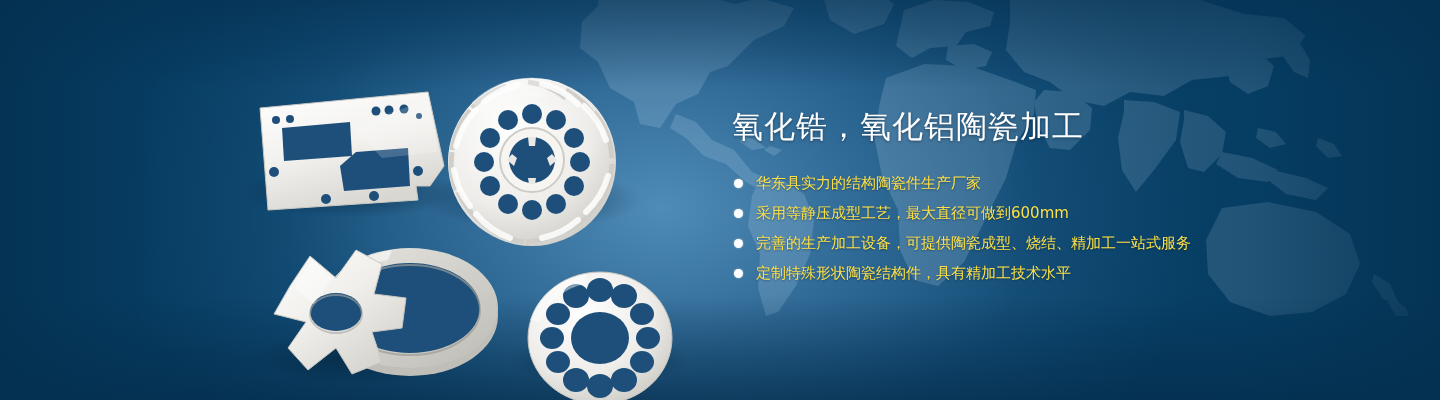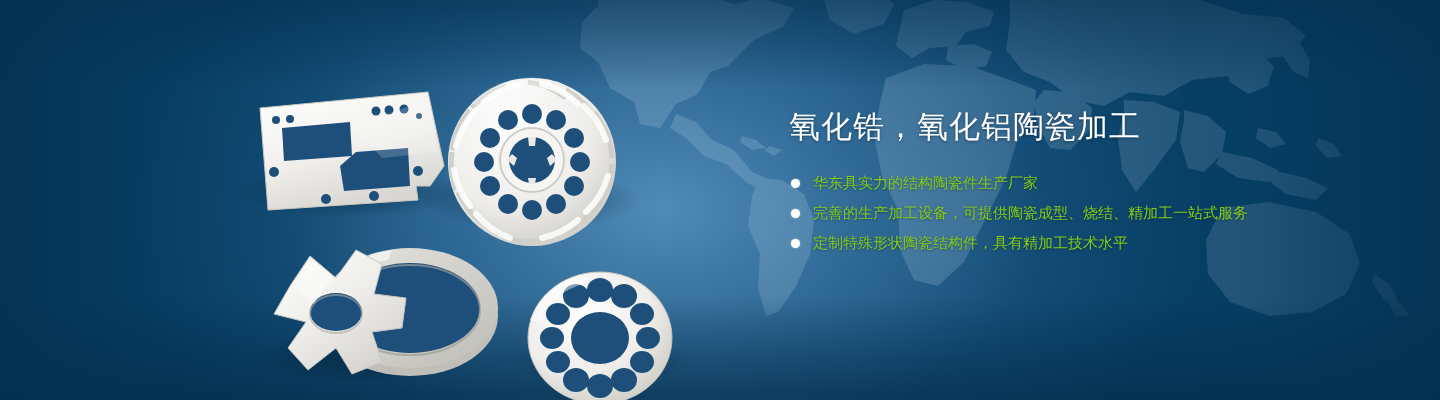--- a/index.html
+++ b/index.html
@@ -65,21 +65,21 @@
     left: 232px;
     top: 40px;
     width: 500px;
     height: 340px;
   }
   .products svg { display: block; width: 100%; height: 100%; overflow: visible; }
 
   
   .copy {
     position: absolute;
-    left: 789px;
+    left: 732px;
     top: 104px;
     width: 620px;
   }
   .headline {
     margin: 0;
     color: #ffffff;
     font-size: 31px;
     font-weight: normal;
     letter-spacing: 1px;
     line-height: 44px;
@@ -89,21 +89,21 @@
   .feature-list {
     list-style: none;
     margin: 24px 0 0 2px;
     padding: 0;
   }
   .feature-item {
     display: flex;
     align-items: center;
     height: 22px;
     margin-bottom: 8px;
-    color: #84cc16;
+    color: #fde047;
     font-size: 15px;
     line-height: 22px;
     white-space: nowrap;
     text-shadow: 0 1px 2px rgba(0,20,40,0.40);
   }
   .feature-item:last-child { margin-bottom: 0; }
   .bullet-dot {
     flex: 0 0 auto;
     width: 9px;
     height: 9px;
@@ -315,20 +315,24 @@
   <div class="copy">
     <h1 class="headline">氧化锆，氧化铝陶瓷加工</h1>
 
     <ul class="feature-list">
       <li class="feature-item">
         <span class="bullet-dot"></span>
         <span>华东具实力的结构陶瓷件生产厂家</span>
       </li>
       <li class="feature-item">
         <span class="bullet-dot"></span>
+        <span>采用等静压成型工艺，最大直径可做到600mm</span>
+      </li>
+      <li class="feature-item">
+        <span class="bullet-dot"></span>
         <span>完善的生产加工设备，可提供陶瓷成型、烧结、精加工一站式服务</span>
       </li>
       <li class="feature-item">
         <span class="bullet-dot"></span>
         <span>定制特殊形状陶瓷结构件，具有精加工技术水平</span>
       </li>
     </ul>
   </div>
 
 </div>

